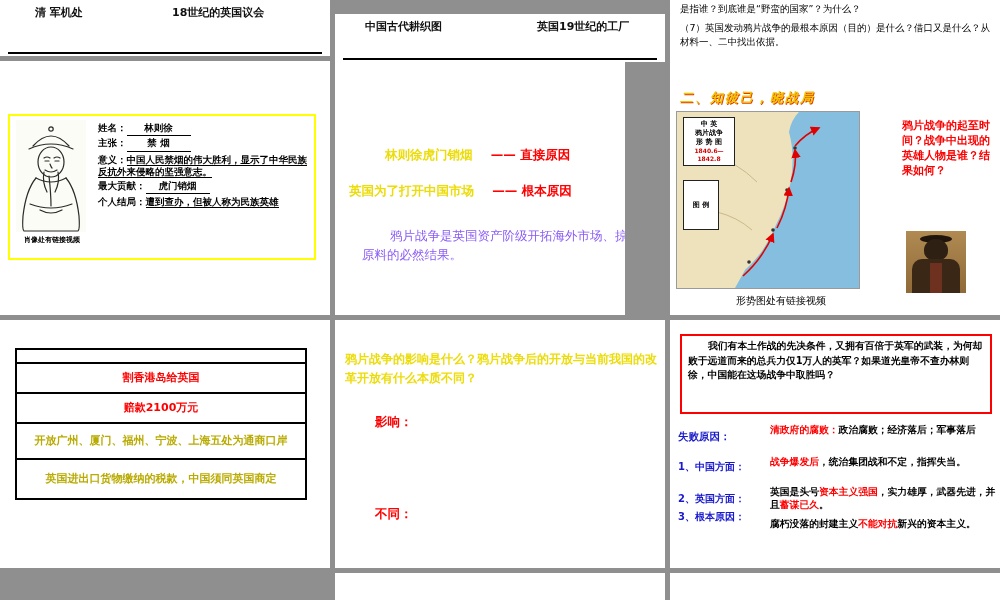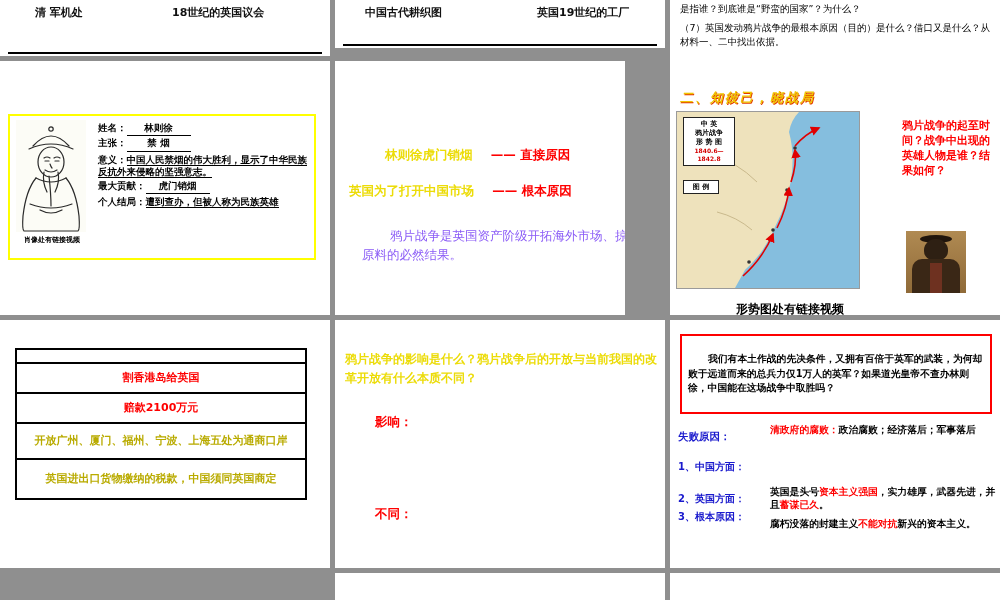--- a/index.html
+++ b/index.html
@@ -23,52 +23,52 @@
   .fields{position:absolute;left:88px;top:5px;width:212px;font-size:9.5px;font-weight:bold;color:#000;line-height:1.5}
   
   .cause-line{position:absolute;font-size:12.5px;font-weight:bold;white-space:nowrap}
   .concl{position:absolute;left:27px;top:165px;width:308px;font-size:12.5px;font-weight:normal;color:#8b5cf6;line-height:1.55;text-indent:28px}
   
   .sect-title{position:absolute;left:10px;top:28px;font-size:13px;font-weight:bold;font-style:italic;letter-spacing:2px;color:#f0c400;text-shadow:0.7px 0.7px 0 #e23a00}
   .map{position:absolute;left:6px;top:50px;width:184px;height:178px;border:1px solid #9a9a9a;background:#eee2bc}
   .map svg{position:absolute;left:0;top:0}
   .map-title{position:absolute;left:6px;top:5px;width:52px;background:#fff;border:1px solid #222;text-align:center;font-size:7px;font-weight:bold;color:#000;line-height:1.3;padding:2px 0}
   .map-dates{color:#d40000;font-size:6px;font-weight:bold}
-  .map-legend{position:absolute;left:6px;top:68px;width:36px;background:#fff;border:1px solid #222;text-align:center;font-size:7px;font-weight:bold;color:#000;padding:1px 0}
+  .map-legend{position:absolute;left:6px;top:68px;width:36px;background:#fff;border:1px solid #222;text-align:center;font-size:7px;font-weight:bold;color:#000;padding:19px 0}
   .map-q{position:absolute;left:232px;top:58px;width:94px;font-size:11px;font-weight:bold;color:#fe0000;line-height:1.35}
-  .map-cap{position:absolute;left:66px;top:240px;font-size:12px;font-weight:bold;color:#000}
+  .map-cap{position:absolute;left:66px;top:233px;font-size:10px;font-weight:normal;color:#000}
   .photo{position:absolute;left:236px;top:170px;width:60px;height:62px;background:linear-gradient(#b08a52,#8f6a38);overflow:hidden}
   .photo .head{position:absolute;left:18px;top:8px;width:24px;height:22px;background:#2e2013;border-radius:50% 50% 45% 45%}
   .photo .hat{position:absolute;left:14px;top:4px;width:32px;height:8px;background:#20150c;border-radius:50%}
   .photo .body{position:absolute;left:6px;top:28px;width:48px;height:34px;background:#3a2716;border-radius:10px 10px 0 0}
   .photo .robe{position:absolute;left:24px;top:32px;width:12px;height:30px;background:#6e3120}
   
   .treaty{position:absolute;left:15px;top:28px;width:292px;border:2px solid #000;background:#fff}
   .trow{border-bottom:2px solid #000;display:flex;align-items:center;justify-content:center;text-align:center;font-weight:bold;font-size:11px;padding:4px 8px;line-height:1.3}
   .trow:last-child{border-bottom:none}
   
   .inf-q{position:absolute;left:10px;top:30px;width:312px;font-size:12px;font-weight:bold;line-height:1.6}
   .inf-lab{position:absolute;left:40px;font-size:12.5px;font-weight:bold}
   
-  .dbox{position:absolute;left:10px;top:14px;width:312px;height:80px;border:2.5px solid #fe0000;padding:16px 6px;font-size:9.8px;font-weight:bold;color:#000;line-height:1.5;text-indent:20px}
+  .dbox{position:absolute;left:10px;top:14px;width:312px;height:80px;border:2.5px solid #fe0000;padding:3px 6px;font-size:9.8px;font-weight:bold;color:#000;line-height:1.5;text-indent:20px}
   .dlab{position:absolute;left:8px;font-size:10px;font-weight:bold;white-space:nowrap}
   .d-p{position:absolute;left:100px;width:226px;font-size:9.8px;font-weight:bold;line-height:1.32}
 </style>
 </head>
 <body>
 
 <div style="position:absolute;inset:0">
 
   <div class="slide" style="left:0;top:0;width:330px;height:56px">
     <div class="abs caption" style="left:35px;top:5px">清  军机处</div>
     <div class="abs caption" style="left:172px;top:5px">18世纪的英国议会</div>
     <div class="botline"></div>
   </div>
 
-  <div class="slide" style="left:335px;top:0;width:330px;height:48px">
+  <div class="slide" style="left:335px;top:14px;width:330px;height:48px">
     <div class="abs caption" style="left:30px;top:5px">中国古代耕织图</div>
     <div class="abs caption" style="left:202px;top:5px">英国19世纪的工厂</div>
     <div class="botline"></div>
   </div>
 
   <div class="slide" style="left:670px;top:0;width:330px;height:68px">
     <div class="abs blk" style="left:10px;top:3px;width:316px;font-size:9.5px">是指谁？到底谁是“野蛮的国家”？为什么？</div>
     <div class="abs blk" style="left:10px;top:21px;width:316px;font-size:9.5px;line-height:1.5">（7）英国发动鸦片战争的最根本原因（目的）是什么？借口又是什么？从材料一、二中找出依据。</div>
   </div>
 
@@ -175,20 +175,23 @@
   <div class="slide" style="left:670px;top:320px;width:330px;height:248px">
     <div class="dbox">我们有本土作战的先决条件，又拥有百倍于英军的武装，为何却败于远道而来的总兵力仅1万人的英军？如果道光皇帝不查办林则徐，中国能在这场战争中取胜吗？</div>
     <div class="dlab blue" style="top:110px;font-size:10.5px">失败原因：</div>
     <div class="dlab blue" style="top:140px">1、中国方面：</div>
     <div class="dlab blue" style="top:172px">2、英国方面：</div>
     <div class="dlab blue" style="top:190px">3、根本原因：</div>
 
     <div class="d-p" style="top:104px">
       <span class="red">清政府的腐败：</span><span class="blk">政治腐败；经济落后；军事落后</span>
     </div>
+    <div class="d-p" style="top:136px">
+      <span class="red">战争爆发后</span><span class="blk">，统治集团战和不定，指挥失当。</span>
+    </div>
     <div class="d-p" style="top:166px">
       <span class="blk">英国是头号</span><span class="red">资本主义强国</span><span class="blk">，实力雄厚，武器先进，并且</span><span class="red">蓄谋已久</span><span class="blk">。</span>
     </div>
     <div class="d-p" style="top:198px">
       <span class="blk">腐朽没落的封建主义</span><span class="red">不能对抗</span><span class="blk">新兴的资本主义。</span>
     </div>
   </div>
 
   <div class="slide" style="left:335px;top:573px;width:330px;height:27px"></div>
   <div class="slide" style="left:670px;top:573px;width:330px;height:27px"></div>

